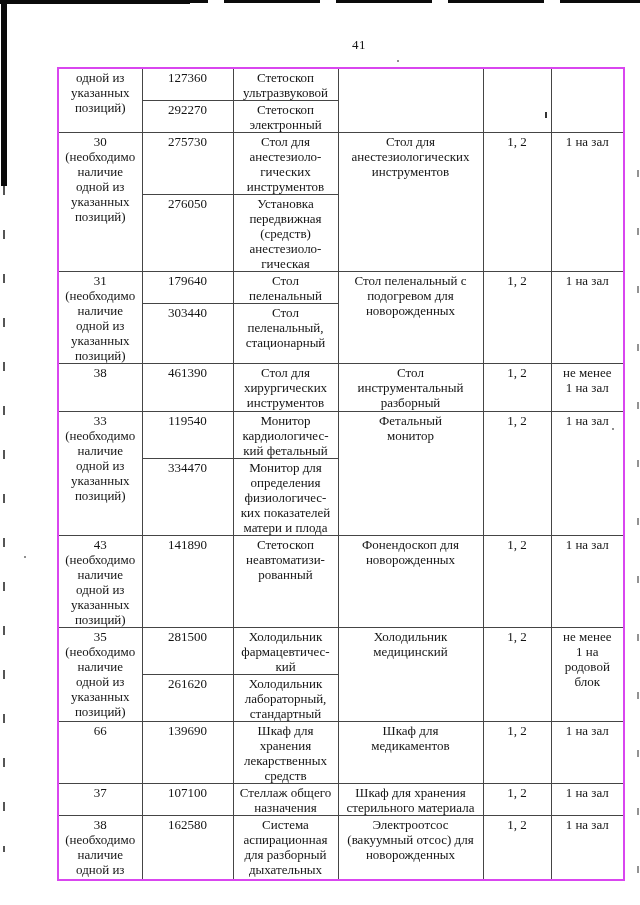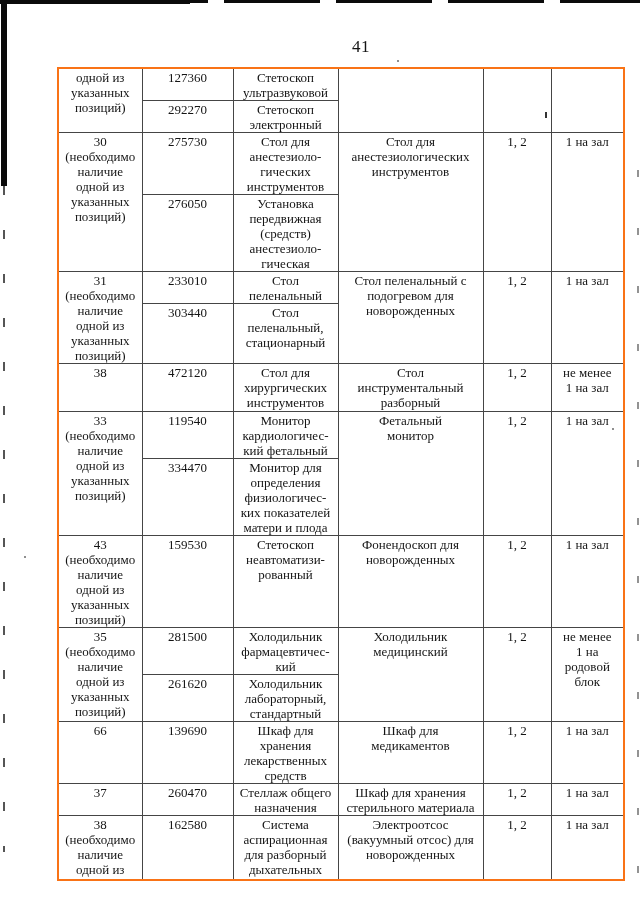--- a/index.html
+++ b/index.html
@@ -15,25 +15,25 @@
   .edge-left-dash{position:absolute;top:186px;left:3px;width:2px;height:666px;
     background:repeating-linear-gradient(180deg,#1c1c1c 0 9px,rgba(0,0,0,0) 9px 44px);opacity:.75;}
   .edge-right-dash{position:absolute;top:170px;right:1px;width:2px;height:710px;
     background:repeating-linear-gradient(180deg,#3a3a3a 0 7px,rgba(0,0,0,0) 7px 58px);opacity:.55;}
   .speck{position:absolute;background:#6a6a6a;border-radius:50%;}
   .s1{left:397px;top:60px;width:2px;height:2px;}
   .s2{left:545px;top:112px;width:2px;height:6px;background:#333;border-radius:0;}
   .s3{left:612px;top:428px;width:2px;height:2px;}
   .s4{left:24px;top:556px;width:2px;height:2px;}
 
-  .page-number{position:absolute;top:37px;left:352px;font-size:17px;letter-spacing:.5px;}
+  .page-number{position:absolute;top:37px;left:352px;font-size:13px;letter-spacing:.5px;}
 
   table.doc-table{
     position:absolute;top:67px;left:57px;border-collapse:collapse;table-layout:fixed;
-    border:2px solid #f97316;
+    border:2px solid #d946ef;
   }
   table.doc-table td{
     border:1px solid #454545;vertical-align:top;text-align:center;
     padding:1px 2px 0 2px;font-size:13px;line-height:15px;white-space:pre-line;
     overflow:hidden;
   }
 </style>
 </head>
 <body>
 
@@ -104,39 +104,39 @@
 гическая</td>
   </tr>
 
   <tr style="height:31px">
     <td rowspan="2">31
 (необходимо
 наличие
 одной из
 указанных
 позиций)</td>
-    <td>233010</td>
+    <td>179640</td>
     <td>Стол
 пеленальный</td>
     <td rowspan="2">Стол пеленальный с
 подогревом для
 новорожденных</td>
     <td rowspan="2">1, 2</td>
     <td rowspan="2">1 на зал</td>
   </tr>
   <tr style="height:59px">
     <td>303440</td>
     <td>Стол
 пеленальный,
 стационарный</td>
   </tr>
 
   <tr style="height:48px">
     <td>38</td>
-    <td>472120</td>
+    <td>461390</td>
     <td>Стол для
 хирургических
 инструментов</td>
     <td>Стол
 инструментальный
 разборный</td>
     <td>1, 2</td>
     <td>не менее
 1 на зал</td>
   </tr>
@@ -166,21 +166,21 @@
 матери и плода</td>
   </tr>
 
   <tr style="height:90px">
     <td>43
 (необходимо
 наличие
 одной из
 указанных
 позиций)</td>
-    <td>159530</td>
+    <td>141890</td>
     <td>Стетоскоп
 неавтоматизи-
 рованный</td>
     <td>Фонендоскоп для
 новорожденных</td>
     <td>1, 2</td>
     <td>1 на зал</td>
   </tr>
 
   <tr style="height:46px">
@@ -217,21 +217,21 @@
 лекарственных
 средств</td>
     <td>Шкаф для
 медикаментов</td>
     <td>1, 2</td>
     <td>1 на зал</td>
   </tr>
 
   <tr style="height:31px">
     <td>37</td>
-    <td>260470</td>
+    <td>107100</td>
     <td>Стеллаж общего
 назначения</td>
     <td>Шкаф для хранения
 стерильного материала</td>
     <td>1, 2</td>
     <td>1 на зал</td>
   </tr>
 
   <tr style="height:64px">
     <td>38

